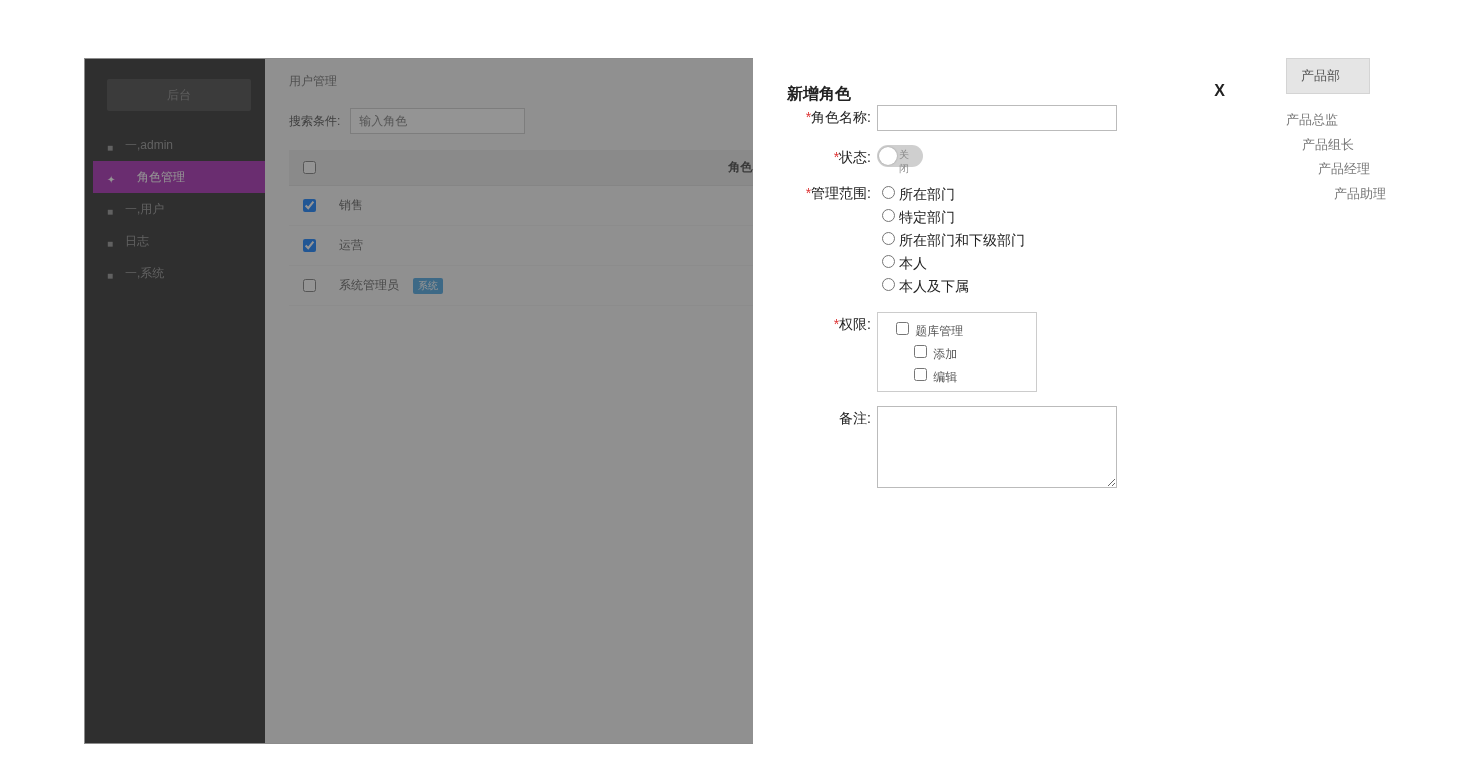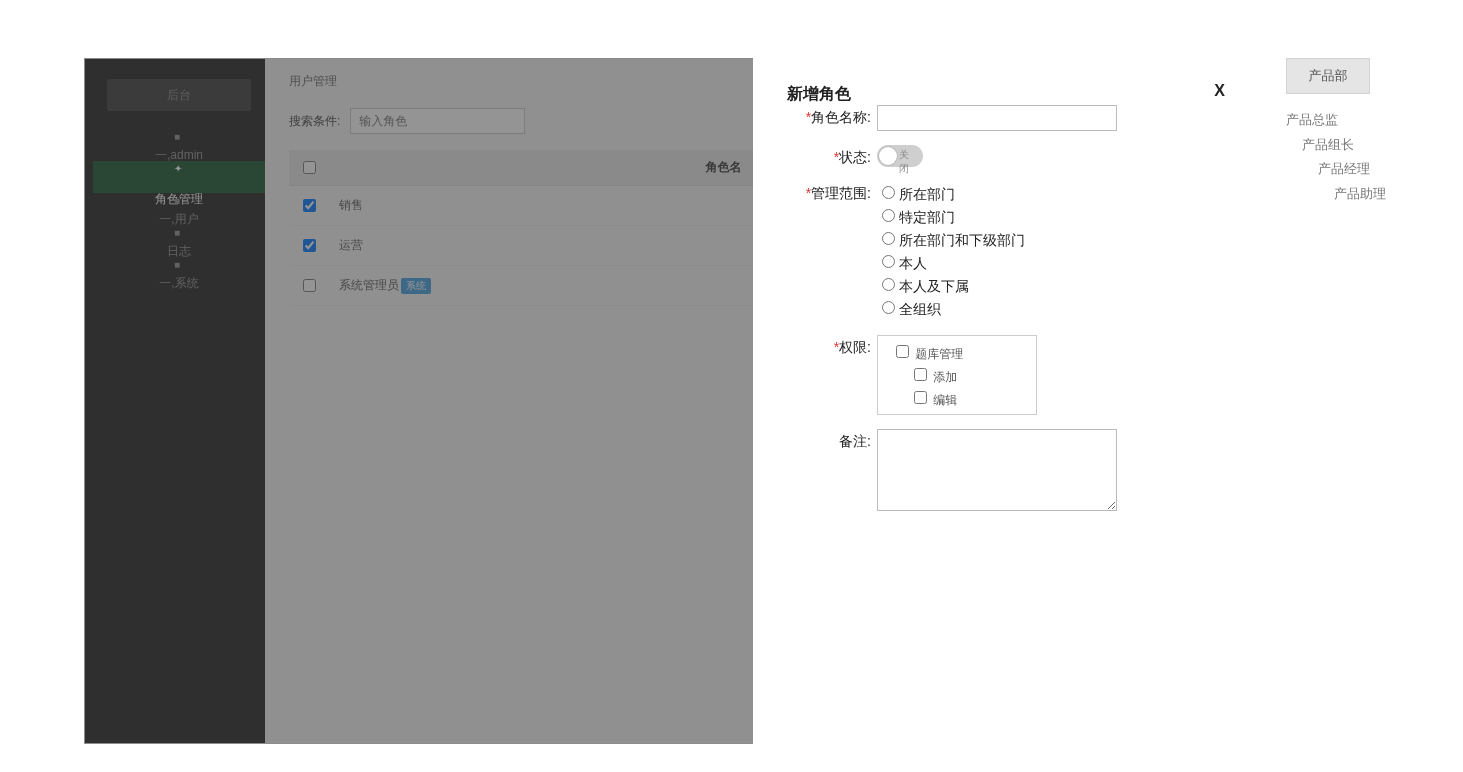--- a/index.html
+++ b/index.html
@@ -51,24 +51,23 @@
   }
 
   .sidebar .navitem {
     display: flex;
     align-items: center;
     gap: 8px;
     height: 32px;
     padding: 0 14px;
     color: #8f8f8f;
     cursor: pointer;
-    flex-direction: column;
   }
   .sidebar .navitem.active {
-    background: #14532d;
+    background: #a21caf;
     color: #fff;
     gap: 20px;
   }
   .sidebar .navitem .dot {
     width: 10px; height: 10px;
     display: inline-block;
   }
   .sidebar .navitem .dot::before{
     content:"■";
     font-size: 10px;
@@ -128,21 +127,21 @@
     color: #555;
   }
   table.roles td.ck, table.roles th.ck { width: 28px; text-align: center; }
   .sysbadge {
     display: inline-block;
     background: #3fa0e0;
     color: #fff;
     font-size: 10px;
     padding: 1px 5px;
     border-radius: 2px;
-    margin-left: 2px;
+    margin-left: 14px;
   }
 
   .pager {
     position: absolute;
     right: 28px;
     bottom: 42px;
     font-size: 12px;
     color: #555;
   }
 
@@ -261,21 +260,21 @@
     position: absolute;
     left: 1286px; top: 58px;
     width: 140px;
   }
   .orgbox .orgtitle {
     background: #e5e5e5;
     border: 1px solid #d4d4d4;
     color: #555;
     font-size: 13px;
     padding: 8px 14px;
-    text-align: center;
+    text-align: left;
     margin-bottom: 14px;
     width: 84px;
   }
   .orgbox .tree {
     font-size: 13px;
     color: #777;
     line-height: 1.9;
   }
   .orgbox .tree .l1 { padding-left: 0; }
   .orgbox .tree .l2 { padding-left: 16px; }
@@ -384,21 +383,20 @@
       <div class="form-row">
         <div class="label">
           <span class="req">*</span><span>管理范围:</span>
         </div>
         <div class="field radlist" id="scope-list">
             <label><input type="radio" name="scope" style="">所在部门</label>
             <label><input type="radio" name="scope" style="">特定部门</label>
             <label><input type="radio" name="scope" style="">所在部门和下级部门</label>
             <label><input type="radio" name="scope" style="">本人</label>
             <label><input type="radio" name="scope" style="">本人及下属</label>
-            <label><input type="radio" name="scope" style="">全组织</label>
           </div>
       </div>
 
       <div class="form-row">
         <div class="label">
           <span class="req">*</span><span>权限:</span>
         </div>
         <div class="field">
           <div class="permbox">
             <div class="lvl1">

